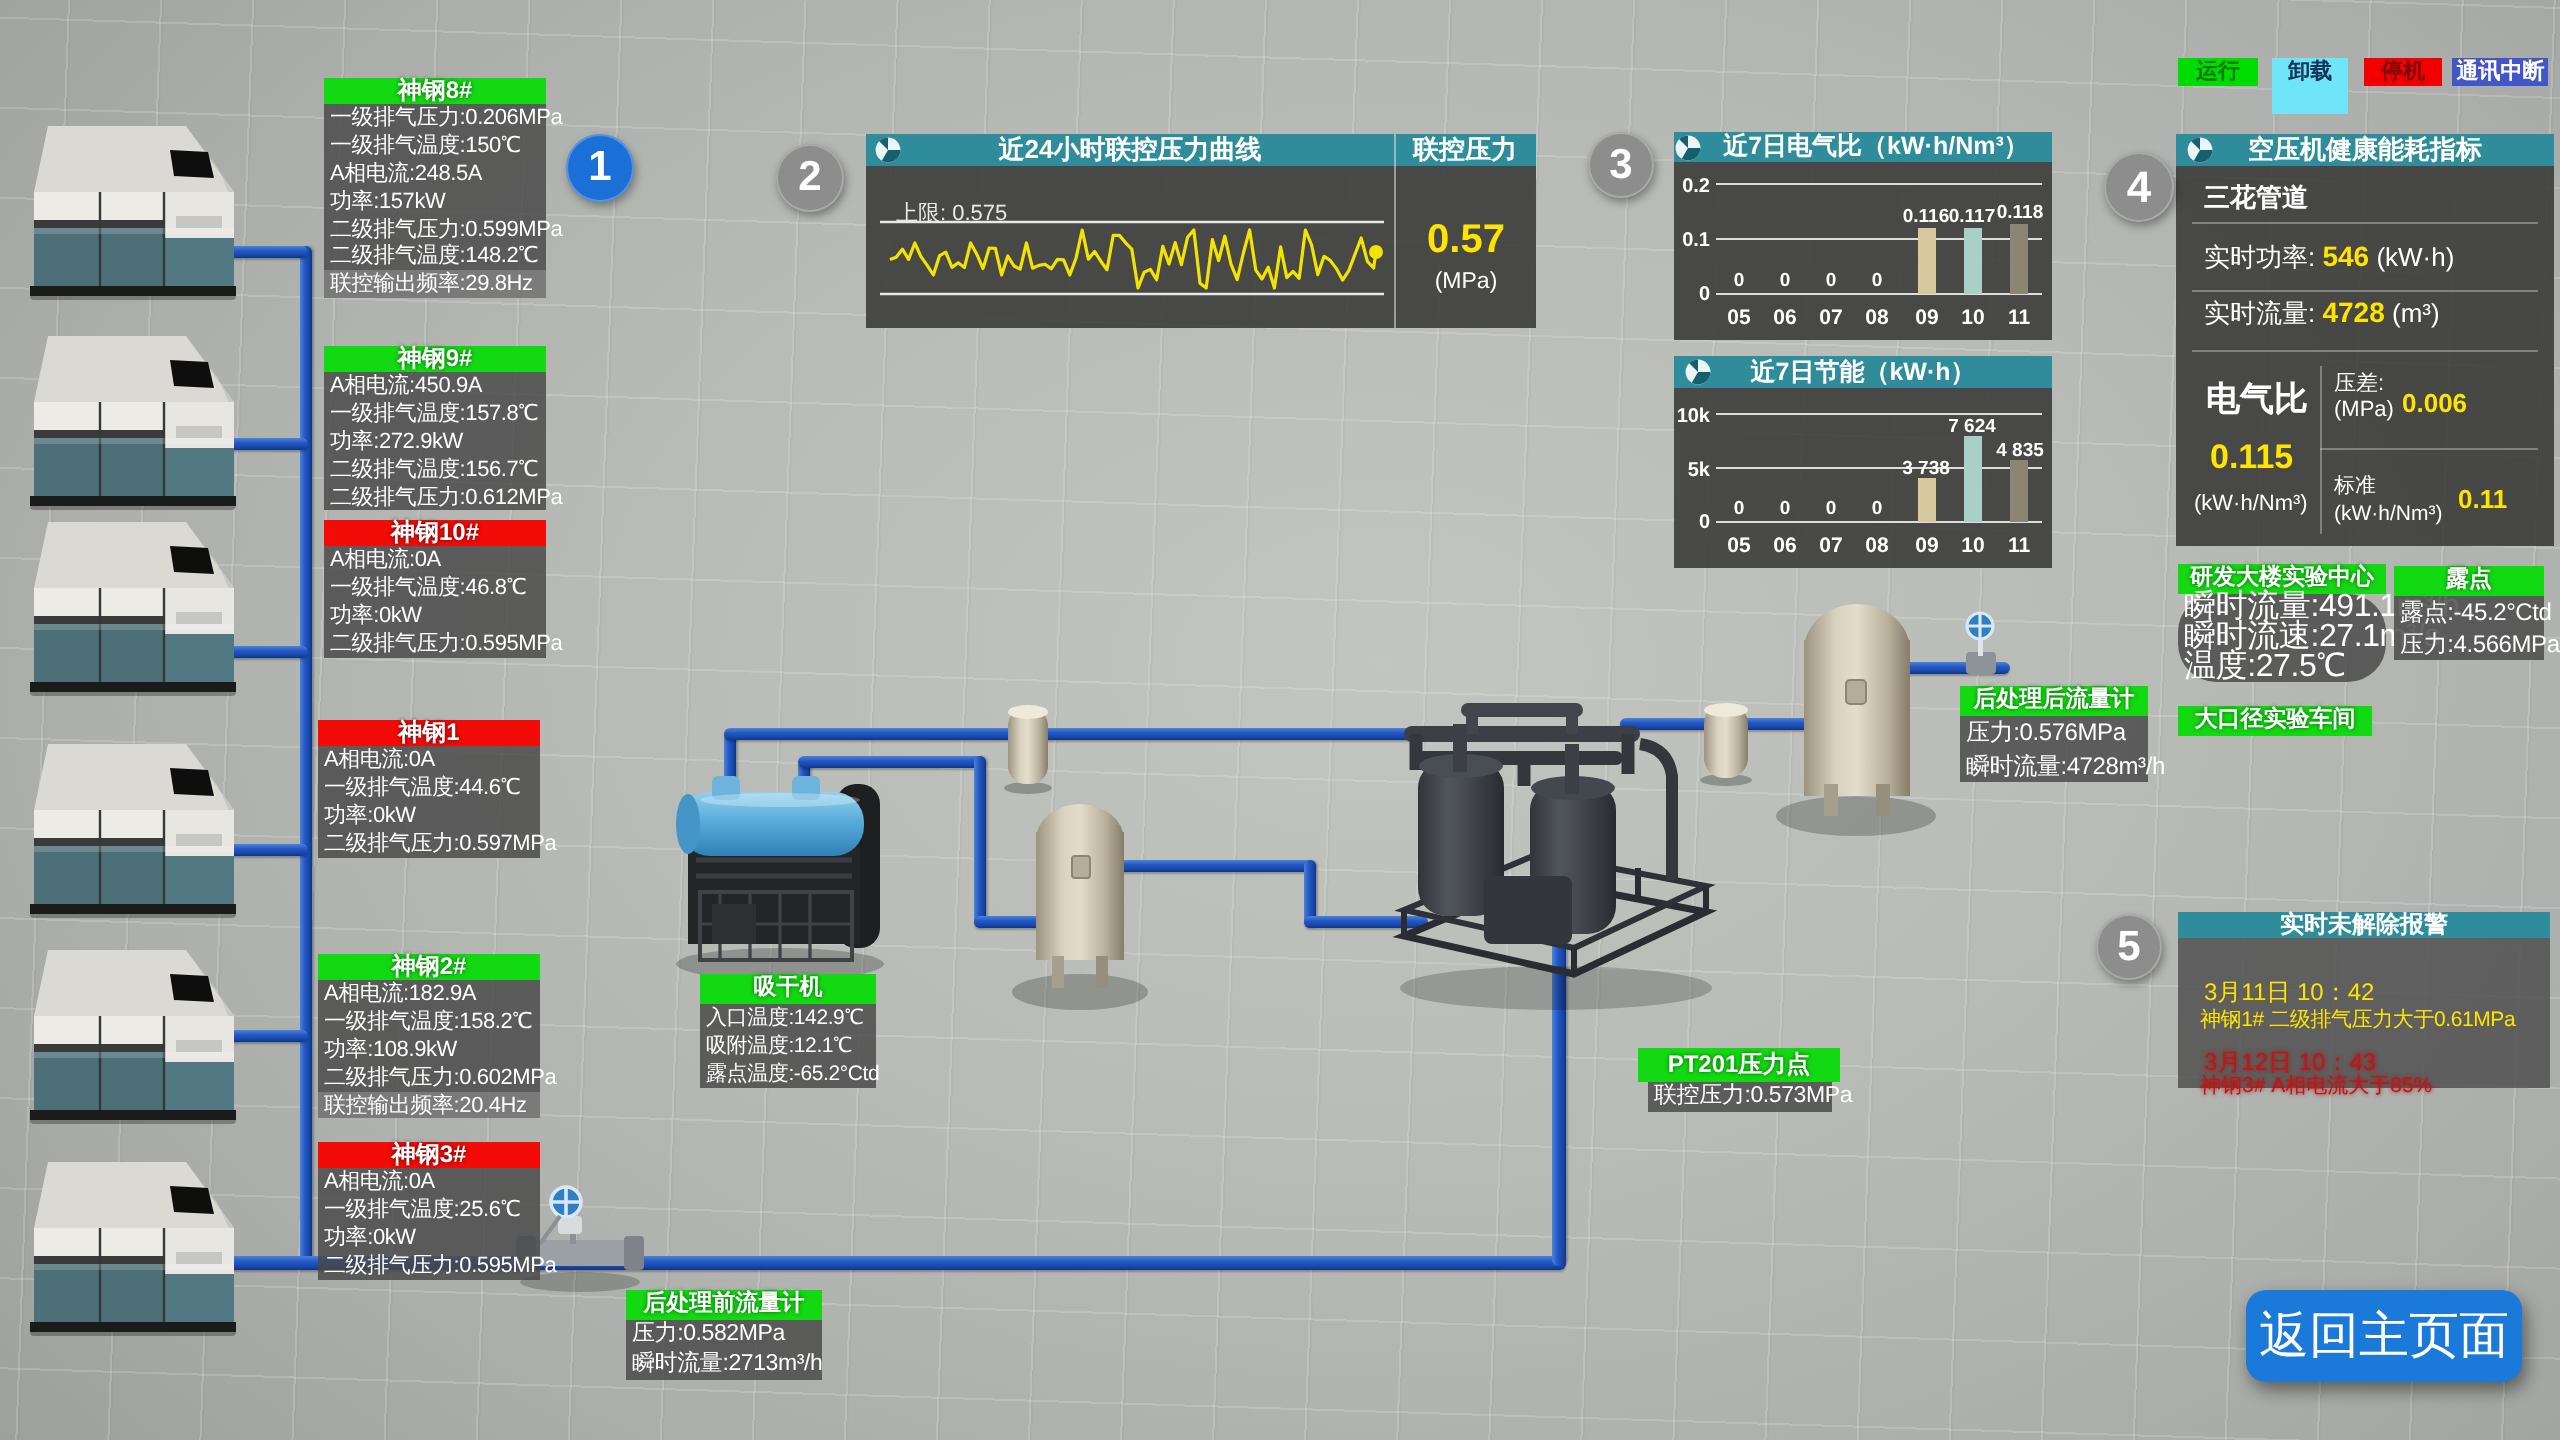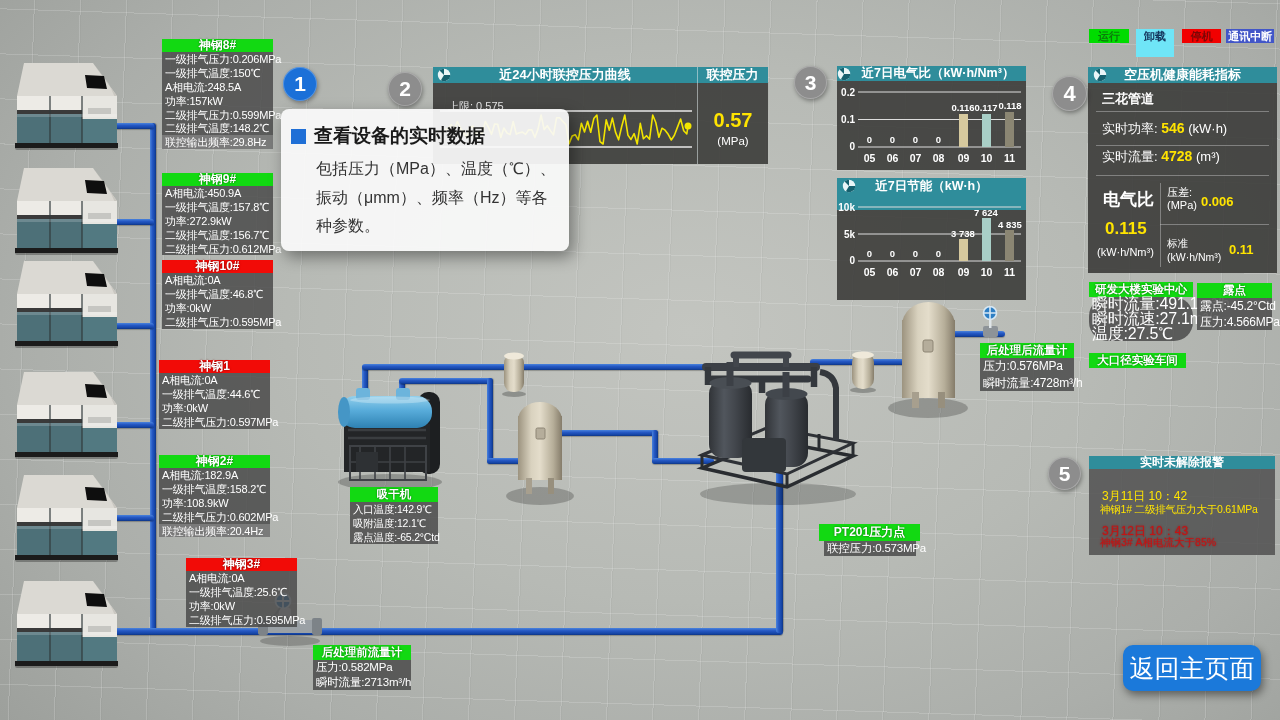--- a/index.html
+++ b/index.html
@@ -235,31 +235,31 @@
 </div>
 <div class="lbl mlbl" style="left:159px;top:360px;">
  <span class="hd hd-r">神钢1</span>
  <div class="bd">
         <div>A相电流:0A</div>
         <div>一级排气温度:44.6℃</div>
         <div>功率:0kW</div>
         <div>二级排气压力:0.597MPa</div>
       </div>
 </div>
-<div class="lbl mlbl" style="left:159px;top:455px;">
+<div class="lbl mlbl" style="left:159px;top:477px;">
  <span class="hd hd-g">神钢2#</span>
  <div class="bd">
         <div>A相电流:182.9A</div>
         <div>一级排气温度:158.2℃</div>
         <div>功率:108.9kW</div>
         <div>二级排气压力:0.602MPa</div>
         <div class="fr">联控输出频率:20.4Hz</div>
       </div>
 </div>
-<div class="lbl mlbl" style="left:159px;top:558px;margin-left:27px;">
+<div class="lbl mlbl" style="left:159px;top:571px;">
  <span class="hd hd-r">神钢3#</span>
  <div class="bd">
         <div>A相电流:0A</div>
         <div>一级排气温度:25.6℃</div>
         <div>功率:0kW</div>
         <div>二级排气压力:0.595MPa</div>
       </div>
 </div>
 
 <div class="lbl glbl" style="left:350px;top:487px;width:88px;">
@@ -319,21 +319,21 @@
   <div style="position:absolute;left:15px;top:32px;font-size:11px;color:#e8e8e8;">上限: 0.575</div>
   <div style="position:absolute;left:266px;top:42px;width:68px;text-align:center;font-size:20px;font-weight:bold;" class="yl">0.57</div>
   <div style="position:absolute;left:266px;top:68px;width:68px;text-align:center;font-size:11.5px;color:#fff;">(MPa)</div>
 </div>
 
 <div class="panel" style="left:837px;top:66px;width:189px;height:134px;">
   <div class="phd" style="height:15px;font-size:12.5px;line-height:15.5px;padding-left:13px;width:176px;">近7日电气比（kW·h/Nm³）</div>
   <div class="pbd" style="height:89px;"></div>
 </div>
 <div class="panel" style="left:837px;top:178px;width:189px;height:106px;">
-  <div class="phd" style="height:32px;font-size:12.5px;line-height:16px;">近7日节能（kW·h）</div>
+  <div class="phd" style="height:16px;font-size:12.5px;line-height:16px;">近7日节能（kW·h）</div>
   <div class="pbd" style="height:90px;"></div>
 </div>
 
 <div class="panel" style="left:1088px;top:67px;width:189px;height:206px;">
   <div class="phd" style="height:16px;font-size:13px;line-height:16.5px;">空压机健康能耗指标</div>
   <div class="pbd" style="height:190px;position:relative;color:#fff;">
     <div style="position:absolute;left:14px;top:7px;font-size:13px;font-weight:bold;">三花管道</div>
     <div style="position:absolute;left:8px;top:28px;width:173px;height:1px;background:rgba(200,200,200,0.45);"></div>
     <div style="position:absolute;left:14px;top:37px;font-size:13px;">实时功率: <b class="yl" style="font-size:14px;">546</b>  (kW·h)</div>
     <div style="position:absolute;left:8px;top:62px;width:173px;height:1px;background:rgba(200,200,200,0.45);"></div>
@@ -346,21 +346,21 @@
     <div style="position:absolute;left:79px;top:103px;font-size:11px;line-height:12.5px;">压差:<br>(MPa)</div>
     <div style="position:absolute;left:113px;top:111px;font-size:13px;font-weight:bold;" class="yl">0.006</div>
     <div style="position:absolute;left:72px;top:141px;width:109px;height:1px;background:rgba(200,200,200,0.45);"></div>
     <div style="position:absolute;left:79px;top:153px;font-size:10.5px;line-height:14px;">标准<br>(kW·h/Nm³)</div>
     <div style="position:absolute;left:141px;top:159px;font-size:13px;font-weight:bold;" class="yl">0.11</div>
   </div>
 </div>
 
 <div class="panel" style="left:1089px;top:456px;width:186px;height:96px;">
   <div class="phd" style="height:13px;font-size:12px;line-height:13.5px;">实时未解除报警</div>
-  <div class="pbd" style="height:86px;position:relative;background:rgba(80,80,80,0.85);">
+  <div class="pbd" style="height:75px;position:relative;background:rgba(80,80,80,0.85);">
     <div style="position:absolute;left:13px;top:19px;font-size:12px;color:#ffe400;">3月11日 10：42</div>
     <div style="position:absolute;left:11px;top:34px;font-size:10.5px;color:#ffe400;letter-spacing:-0.2px;">神钢1# 二级排气压力大于0.61MPa</div>
     <div style="position:absolute;left:13px;top:54px;font-size:12px;color:#c41414;text-shadow:0 0 2px #a01010;">3月12日 10：43</div>
     <div style="position:absolute;left:11px;top:67px;font-size:10.5px;color:#c41414;text-shadow:0 0 2px #a01010;">神钢3# A相电流大于85%</div>
   </div>
 </div>
 
 <div style="position:absolute;left:1089px;top:29px;z-index:20;font-size:11px;font-weight:bold;white-space:nowrap;">
   <span style="display:inline-block;width:40px;height:14px;line-height:14px;text-align:center;background:#00dc00;color:#0b7a0b;">运行</span><span style="display:inline-block;width:4px;"></span>
   <span style="display:inline-block;width:38px;height:28px;line-height:14px;text-align:center;background:#6fe5f7;color:#15355c;">卸载</span><span style="display:inline-block;width:5px;"></span>
@@ -442,19 +442,13 @@
 <text x="915.5" y="257" font-size="9.5" text-anchor="middle" font-weight="bold" fill="#fff" font-family="Liberation Sans, sans-serif">0</text>
 <text x="938.5" y="257" font-size="9.5" text-anchor="middle" font-weight="bold" fill="#fff" font-family="Liberation Sans, sans-serif">0</text>
 <rect x="959" y="239" width="9" height="22" fill="#d6c99e"></rect>
 <rect x="982" y="218" width="9" height="43" fill="#a9cfc7"></rect>
 <rect x="1005" y="230" width="9" height="31" fill="#8b8673"></rect>
 <text x="963" y="237" font-size="9.5" text-anchor="middle" font-weight="bold" fill="#fff" font-family="Liberation Sans, sans-serif">3 738</text>
 <text x="986" y="216" font-size="9.5" text-anchor="middle" font-weight="bold" fill="#fff" font-family="Liberation Sans, sans-serif">7 624</text>
 <text x="1010" y="228" font-size="9.5" text-anchor="middle" font-weight="bold" fill="#fff" font-family="Liberation Sans, sans-serif">4 835</text>
 </svg>
 
-<div style="position:absolute;left:281px;top:109px;width:288px;height:142px;z-index:35;
-     background:rgba(250,250,250,0.93);border-radius:8px;box-shadow:4px 6px 16px rgba(0,0,0,0.4);">
-  <div style="position:absolute;left:10px;top:20px;width:15px;height:15px;background:#1f6fd6;"></div>
-  <div style="position:absolute;left:33px;top:14px;font-size:19px;font-weight:bold;color:#1a1a1a;">查看设备的实时数据</div>
-  <div style="position:absolute;left:35px;top:46px;font-size:16px;color:#333;line-height:28.5px;">包括压力（MPa）、温度（℃）、<br>振动（μmm）、频率（Hz）等各<br>种参数。</div>
-</div>
 </div>
 
 </body></html>

